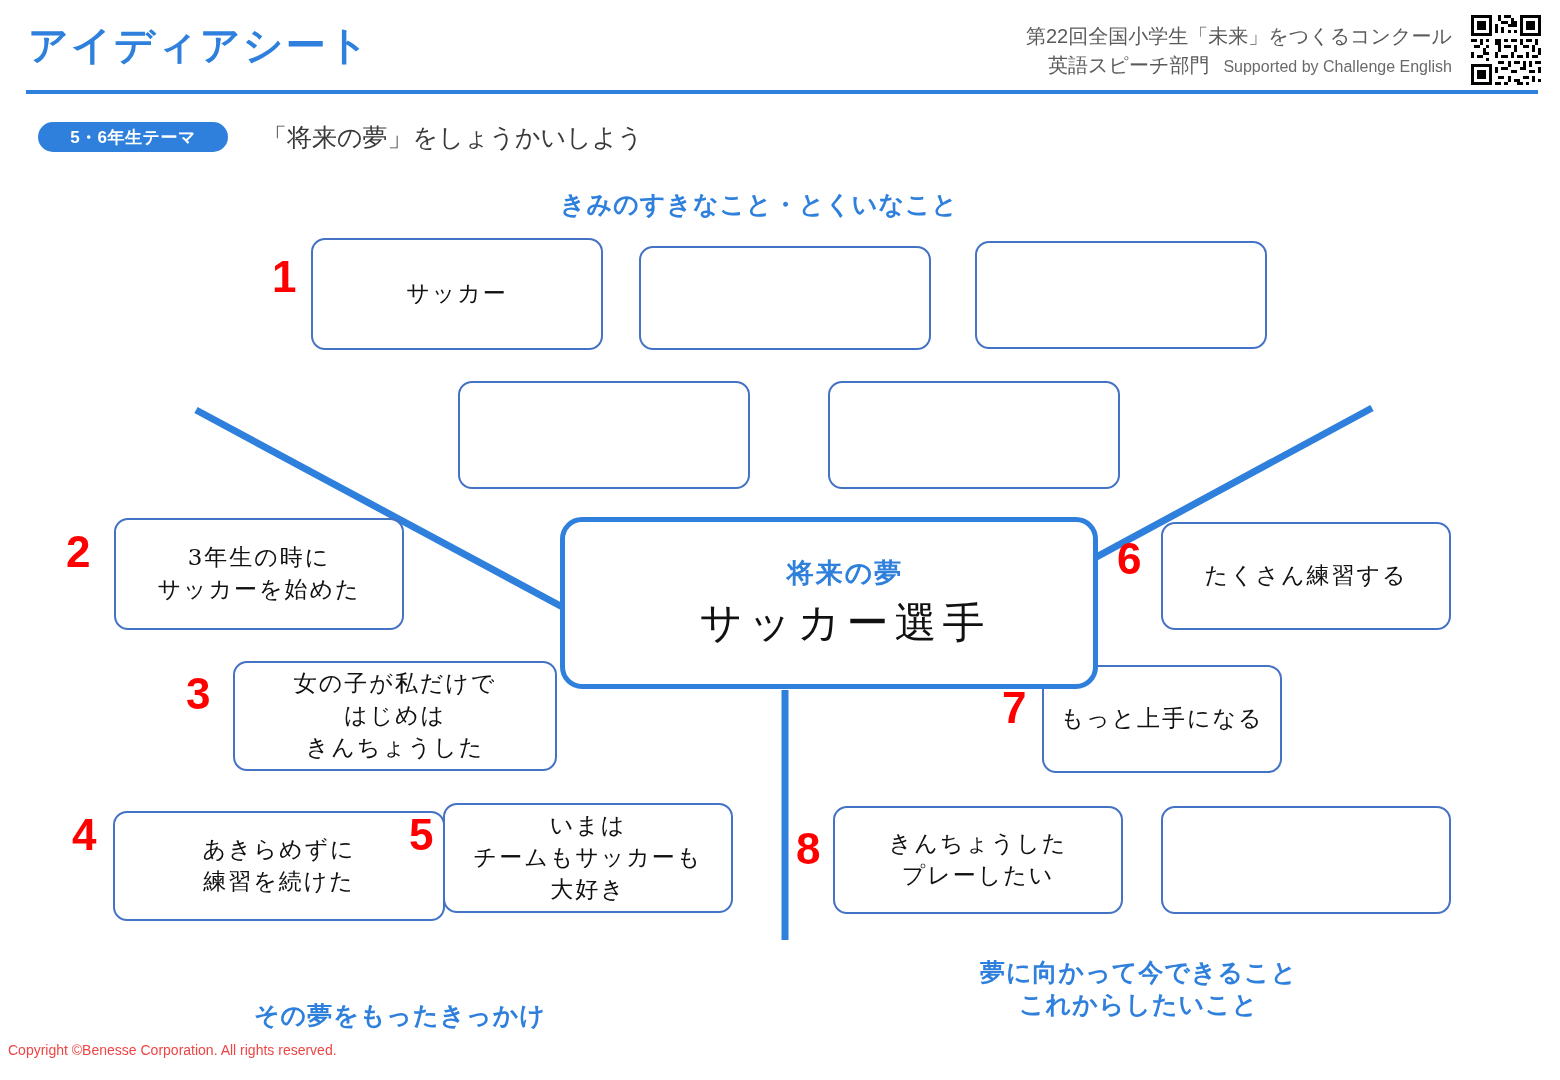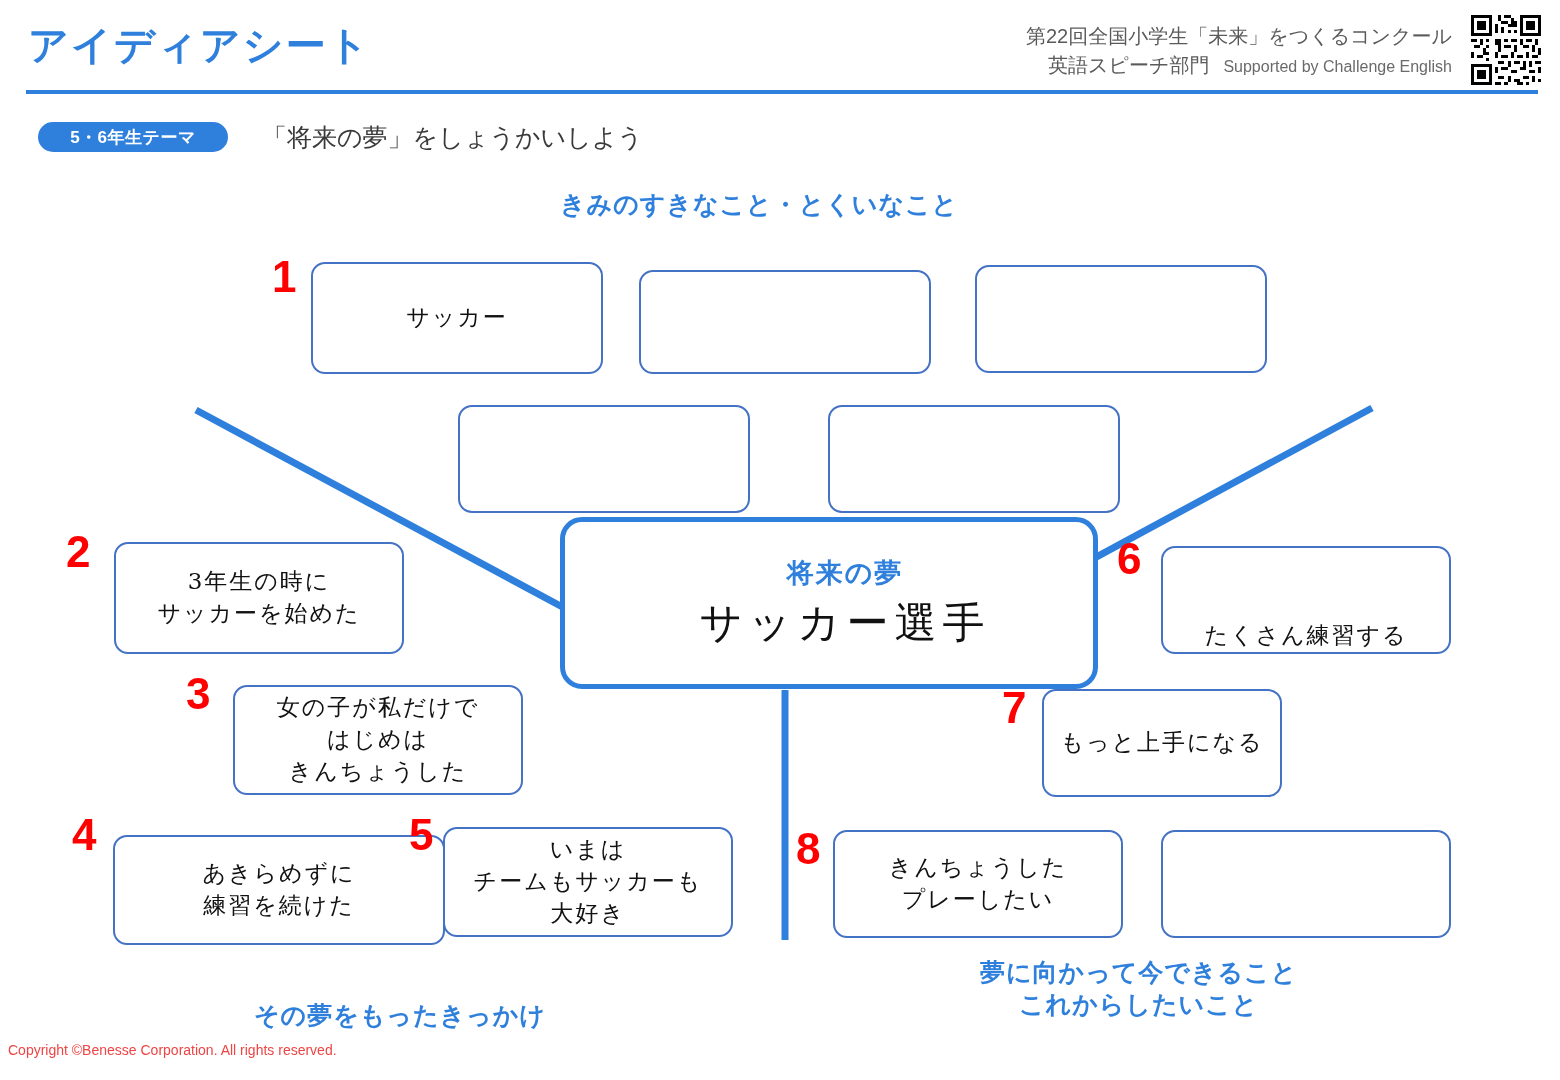--- a/index.html
+++ b/index.html
@@ -118,21 +118,20 @@
   .box {
     position: absolute;
     box-sizing: border-box;
     border: 2px solid #4472C4;
     border-radius: 14px;
     background: #ffffff;
     display: flex;
     align-items: center;
     justify-content: center;
     text-align: center;
-    margin-top: 24px;
   }
   .box-text {
     font-family: "DejaVu Serif", "Liberation Serif", serif;
     font-size: 23px;
     color: #111111;
     line-height: 1.38;
     letter-spacing: 2px;
     white-space: pre-line;
   }
 
@@ -323,41 +322,41 @@
     <div class="center-value">サッカー選手</div>
   </div>
 
   <div class="num" style="left:66px; top:530px;">2</div>
   <div class="box" style="left:114px; top:518px; width:290px; height:112px;">
     <span class="box-text">3年生の時に
 サッカーを始めた</span>
   </div>
 
   <div class="num" style="left:186px; top:672px;">3</div>
-  <div class="box" style="left:233px; top:661px; width:290px; height:110px;text-align:center;">
+  <div class="box" style="left:233px; top:661px; width:324px; height:110px;text-align:center;">
     <span class="box-text">女の子が私だけで
 はじめは
 きんちょうした</span>
   </div>
 
   <div class="num" style="left:72px; top:813px;">4</div>
   <div class="box" style="left:113px; top:811px; width:332px; height:110px;">
     <span class="box-text">あきらめずに
 練習を続けた</span>
   </div>
 
   <div class="num" style="left:409px; top:813px;">5</div>
   <div class="box" style="left:443px; top:803px; width:290px; height:110px;">
     <span class="box-text">いまは
 チームもサッカーも
 大好き</span>
   </div>
 
   <div class="num" style="left:1117px; top:537px;">6</div>
-  <div class="box" style="left:1161px; top:522px; width:290px; height:108px;align-items:flex-end;">
+  <div class="box" style="left:1161px; top:522px; width:290px; height:108px;">
     <span class="box-text">たくさん練習する</span>
   </div>
 
   <div class="num" style="left:1002px; top:686px;">7</div>
   <div class="box" style="left:1042px; top:665px; width:240px; height:108px;">
     <span class="box-text">もっと上手になる</span>
   </div>
 
   <div class="num" style="left:796px; top:827px;">8</div>
   <div class="box" style="left:833px; top:806px; width:290px; height:108px;">

